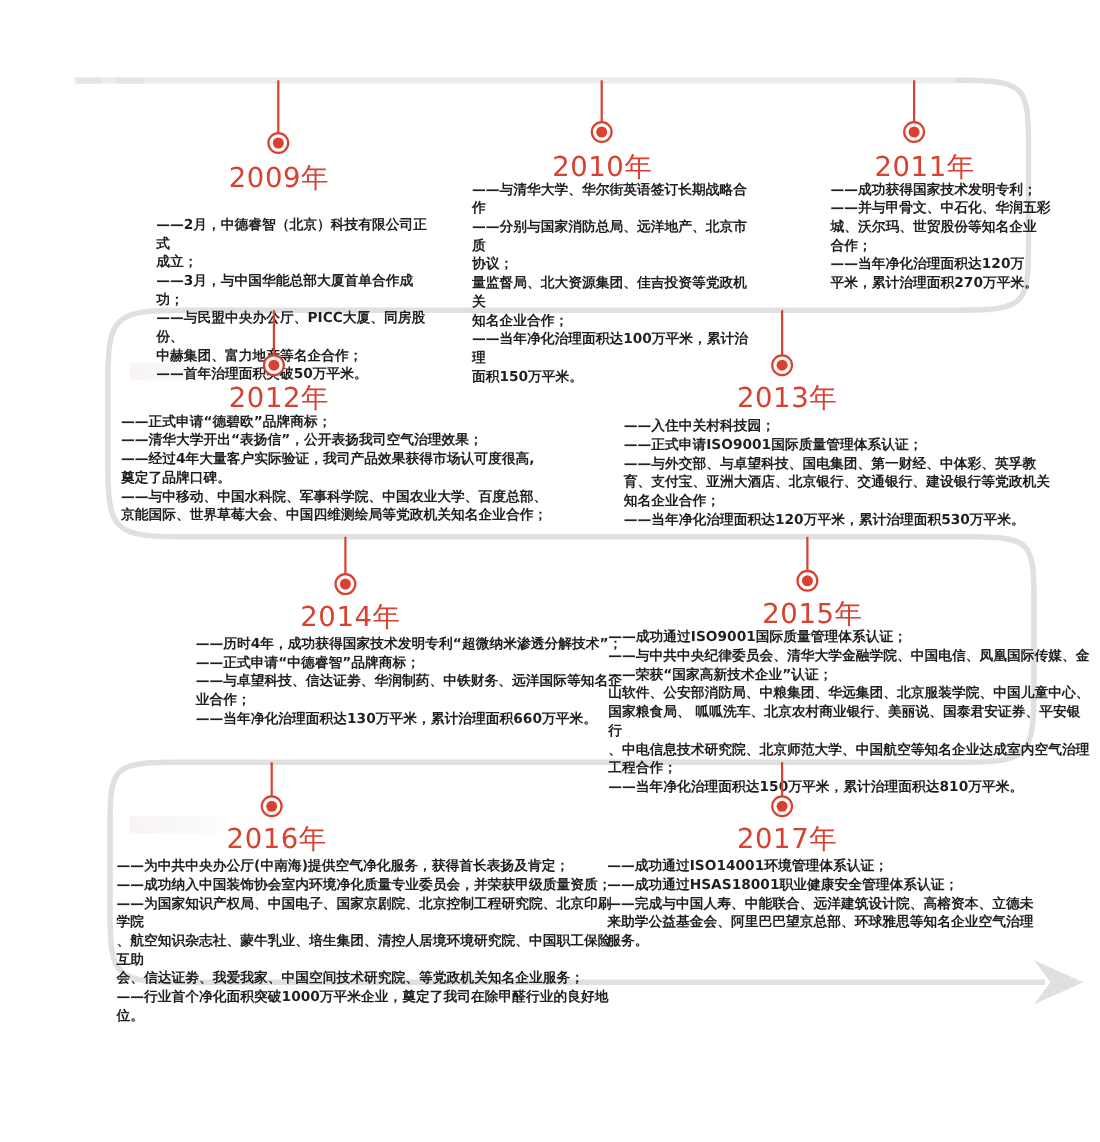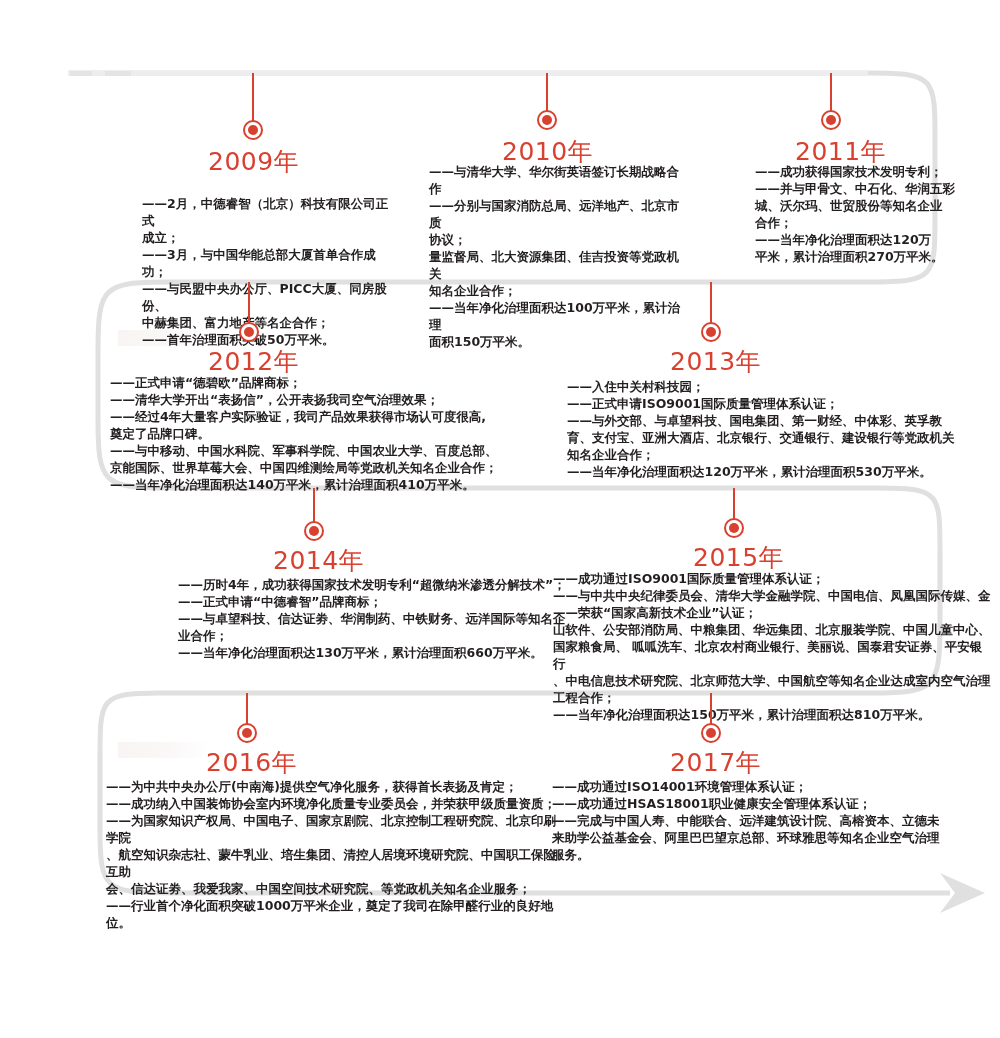--- a/index.html
+++ b/index.html
@@ -180,21 +180,20 @@
     <div class="stem" style="height:48px;"></div>
     <div class="node" style="left:-9px; top:40px;"></div>
     <div class="year-label" style="left:-40px; top:63px;">2012年</div>
     <div class="bullets" style="left:-138px; top:92px; width:420px;">
       <p>——正式申请“德碧欧”品牌商标；</p>
       <p>——清华大学开出“表扬信”，公开表扬我司空气治理效果；</p>
       <p>——经过4年大量客户实际验证，我司产品效果获得市场认可度很高,</p>
       <p>奠定了品牌口碑。</p>
       <p>——与中移动、中国水科院、军事科学院、中国农业大学、百度总部、</p>
       <p>京能国际、世界草莓大会、中国四维测绘局等党政机关知名企业合作；</p>
-      <p>——当年净化治理面积达140万平米，累计治理面积410万平米。</p>
     </div>
   </div>
 
   <div class="entry" style="left:710px; top:282px; width:420px;">
     <div class="stem" style="height:48px;"></div>
     <div class="node" style="left:-9px; top:40px;"></div>
     <div class="year-label" style="left:-40px; top:63px;">2013年</div>
     <div class="bullets" style="left:-172px; top:96px; width:420px;margin-left:29px;">
       <p>——入住中关村科技园；</p>
       <p>——正式申请ISO9001国际质量管理体系认证；</p>

